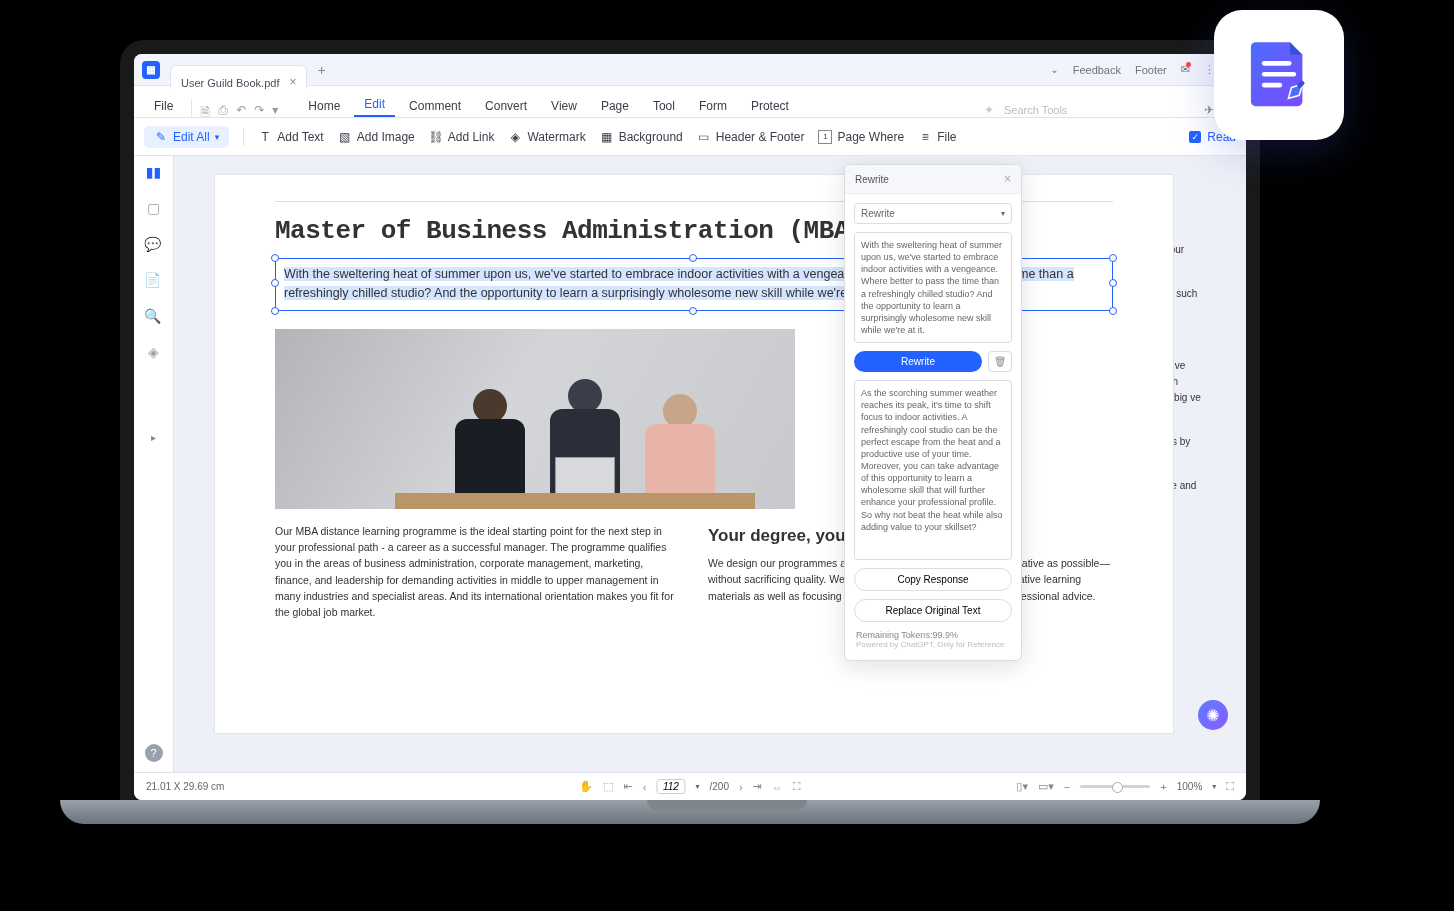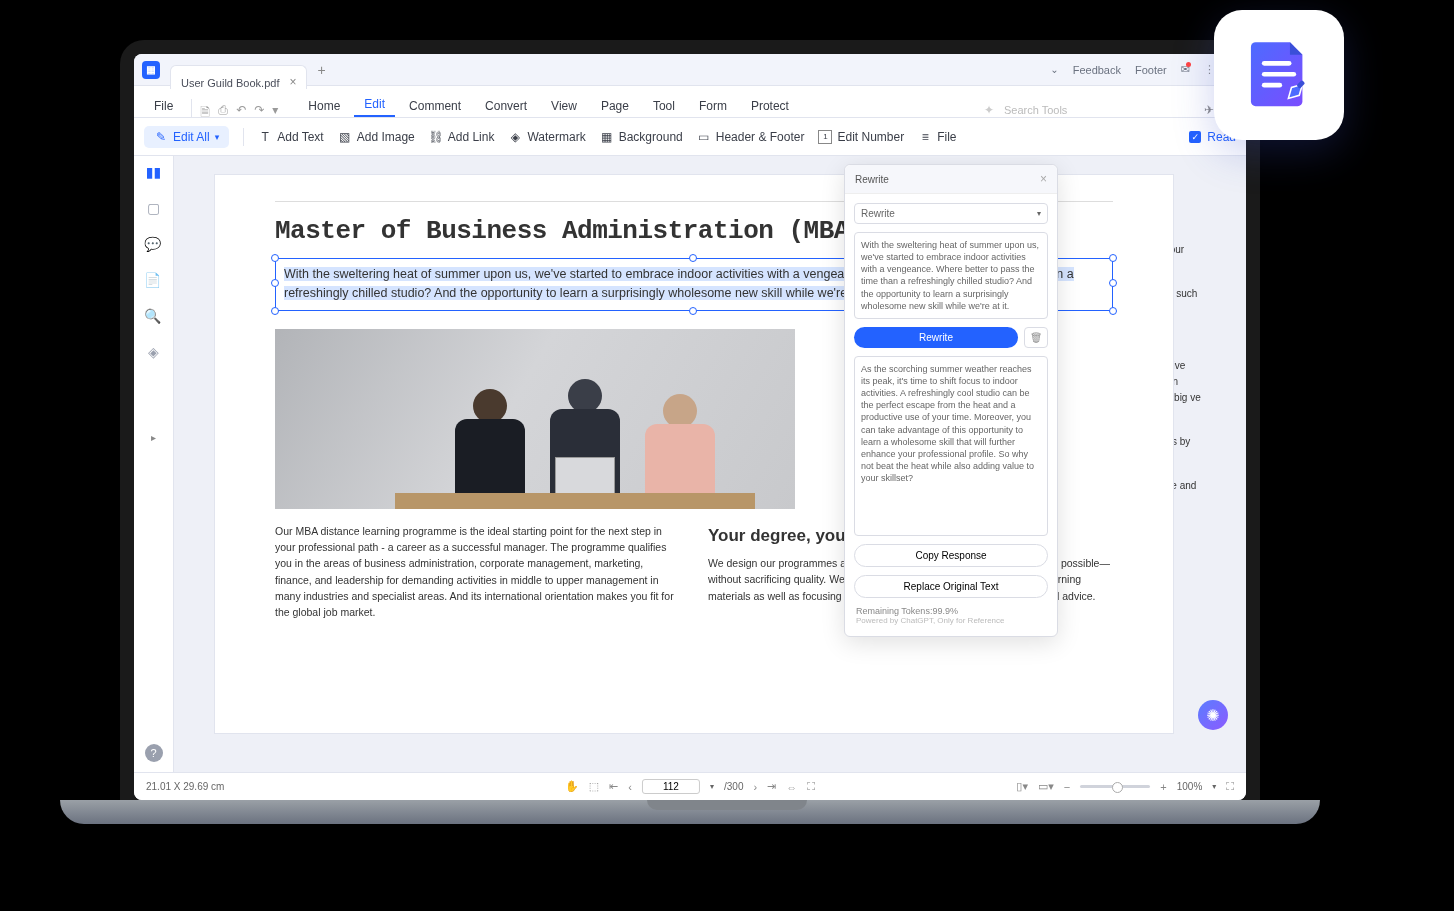--- a/index.html
+++ b/index.html
@@ -186,21 +186,21 @@
   .doc-cols h2 { font-size:17px; font-weight:700; margin-bottom:6px;}
 
   .bg-text {
     position:absolute; left:820px; top:58px; width:210px;
     font-size:10px; line-height:1.6; color:#333;
   }
   .bg-text p { margin-bottom:12px; }
 
   
   .rewrite-panel {
-    position:absolute; left:670px; top:8px; width:214px;
+    position:absolute; left:670px; top:8px; width:178px;
     background:#fff; border:1px solid #dadce4; border-radius:6px;
     box-shadow:0 6px 24px rgba(0,0,0,0.12);
     font-size:10px; color:#555;
     display:flex;flex-direction:column;
   }
   .rp-head { padding:7px 10px; border-bottom:1px solid #eee; display:flex;align-items:center; background:#f6f7fb;border-radius:6px 6px 0 0;}
   .rp-head .close{ margin-left:auto;color:#aaa;cursor:pointer;font-size:12px;}
   .rp-body { padding:9px; display:flex;flex-direction:column;gap:8px;}
   .rp-select { border:1px solid #dadce4;border-radius:4px;padding:4px 6px;font-size:10px;display:flex;justify-content:space-between;align-items:center;color:#666;}
   .rp-textarea { border:1px solid #dadce4;border-radius:4px;padding:6px;font-size:9px;line-height:1.35;color:#666;min-height:60px;}
@@ -222,21 +222,21 @@
 
   
   .statusbar{
     position:absolute;left:0;right:0;bottom:0;height:28px;
     background:#fff;border-top:1px solid #e1e4ee;
     display:flex;align-items:center;padding:0 12px;
     font-size:10px;color:#666;gap:10px;
   }
   .statusbar .center{position:absolute;left:50%;transform:translateX(-50%);display:flex;align-items:center;gap:10px;}
   .statusbar .right{margin-left:auto;display:flex;align-items:center;gap:10px;}
-  .page-input{width:58px;border:1px solid #ccc;border-radius:3px;text-align:center;font-size:10px;padding:1px;}
+  .page-input{width:29px;border:1px solid #ccc;border-radius:3px;text-align:center;font-size:10px;padding:1px;font-style:italic;}
   .nav-ico{color:#888;cursor:pointer;font-size:11px;}
   .zoom-slider{width:70px;height:3px;background:#d0d3db;border-radius:2px;position:relative;}
   .zoom-slider::after{content:'';position:absolute;left:45%;top:-3px;width:9px;height:9px;background:#fff;border:1px solid #aaa;border-radius:50%;}
 
   
   .big-icon{
     position:absolute; right:110px; top:10px;
     width:130px;height:130px;border-radius:28px;background:#fff;
     box-shadow:0 12px 40px rgba(60,80,200,0.25);
     display:flex;align-items:center;justify-content:center;
@@ -317,21 +317,21 @@
       <div class="tool">
         <span class="ti">▦</span>
         <span>Background</span>
       </div>
       <div class="tool">
         <span class="ti">▭</span>
         <span>Header &amp; Footer</span>
       </div>
       <div class="tool">
         <span class="ti" style="border:1px solid #888;font-size:8px;padding:0 2px">1</span>
-        <span>Edit Number</span>
+        <span>Page Where</span>
       </div>
       <div class="tool">
         <span class="ti">≡</span>
         <span>File</span>
       </div>
       <div class="toolbar-right">
         <span class="read-check">✓</span>
         <span style="color:#2362ff">Read</span>
       </div>
     </div>
@@ -430,21 +430,21 @@
 
     <div class="statusbar">
       <span>21.01 X 29.69 cm</span>
       <div class="center">
         <span class="nav-ico">✋</span>
         <span class="nav-ico">⬚</span>
         <span class="nav-ico">⇤</span>
         <span class="nav-ico">‹</span>
         <input class="page-input" value="112" style="">
         <span style="font-size:8px">▾</span>
-        <span>/300</span>
+        <span>/200</span>
         <span class="nav-ico">›</span>
         <span class="nav-ico">⇥</span>
         <span class="nav-ico">⇔</span>
         <span class="nav-ico">⛶</span>
       </div>
       <div class="right">
         <span class="nav-ico">▯▾</span>
         <span class="nav-ico">▭▾</span>
         <span class="nav-ico">−</span>
         <div class="zoom-slider"></div>

